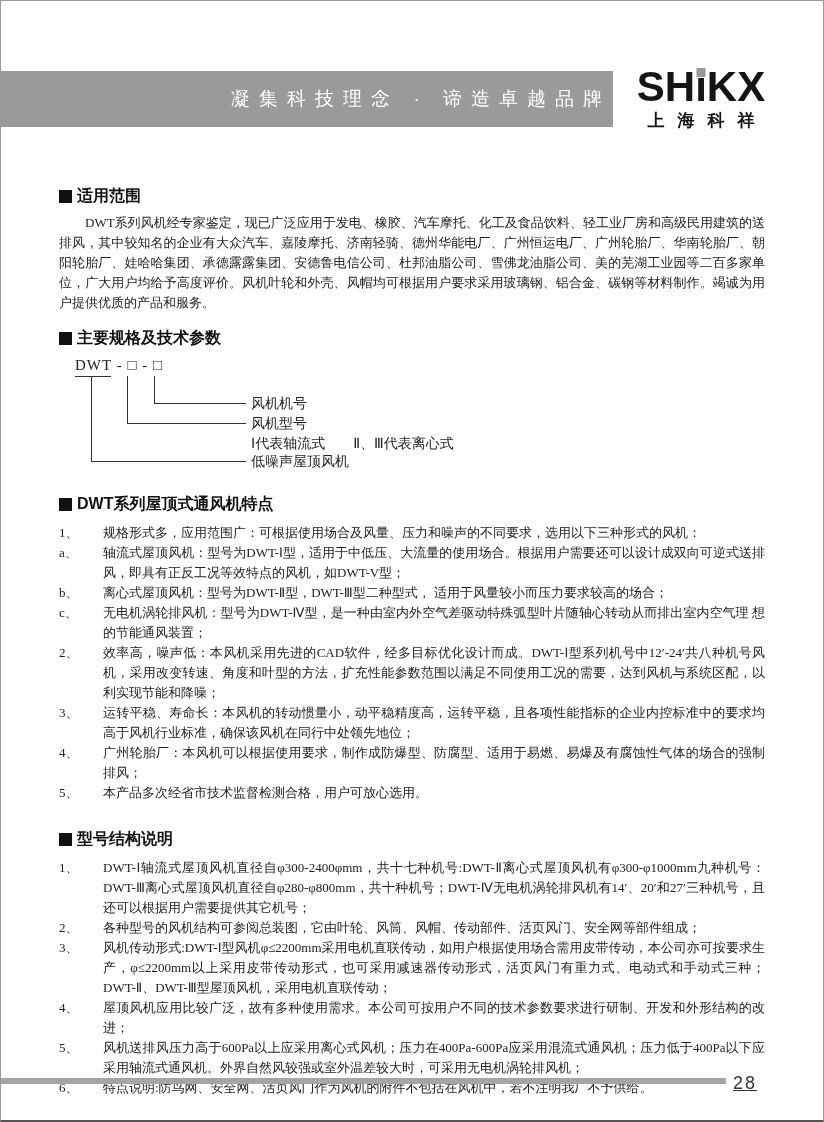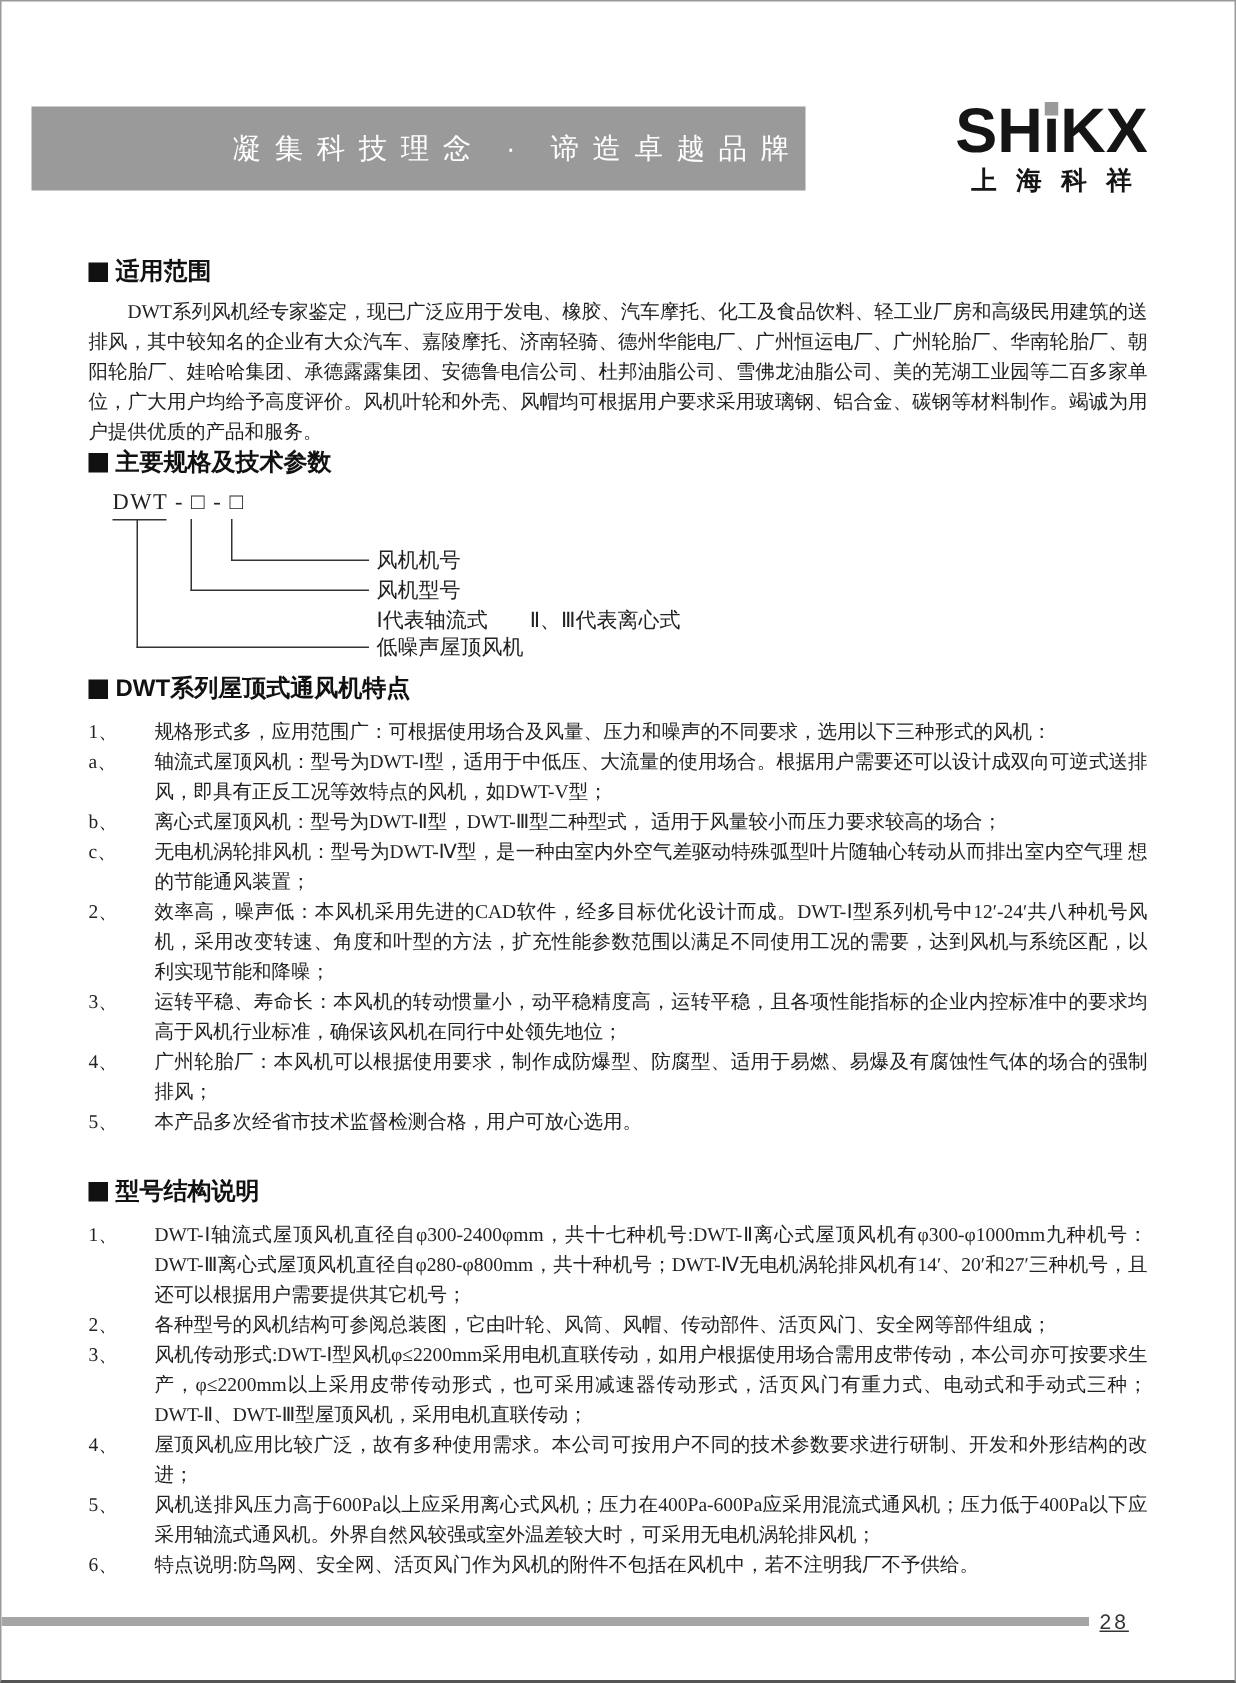--- a/index.html
+++ b/index.html
@@ -5,22 +5,22 @@
   * { margin:0; padding:0; box-sizing:border-box; }
   html,body { background:#fff; }
   body { width:824px; height:1122px; font-family:"Liberation Serif", serif; color:#222; }
   .page {
     position:relative; width:824px; height:1122px; background:#fff; overflow:hidden;
     border:1px solid #9a9a9a; border-bottom:2px solid #555;
   }
 
   
   .header-bar {
-    position:absolute; left:0; top:70px; width:516px; height:56px;
-    background:#9a9a9a; display:flex; align-items:center; justify-content:flex-end;margin-left:20px;
+    position:absolute; left:0; top:70px; width:612px; height:56px;
+    background:#9a9a9a; display:flex; align-items:center; justify-content:flex-end;
   }
   .slogan {
     color:#fff; font-family:"Liberation Sans", sans-serif;
     font-size:19px; letter-spacing:9px; padding-right:2px; white-space:nowrap;
   }
   .logo {
     position:absolute; left:626px; top:64px; width:148px; text-align:center;
     font-family:"Liberation Sans", sans-serif; color:#151515;
   }
   .logo-main { font-size:42px; font-weight:bold; line-height:44px; letter-spacing:0; white-space:nowrap; }
@@ -38,21 +38,21 @@
     border-top:2px solid #999; border-bottom:2px solid #999;
     padding:4px 0 6px; text-align:center;
   }
   .title {
     font-family:"Liberation Sans", sans-serif; font-weight:bold;
     font-size:27px; letter-spacing:2px; color:#111;
   }
 
   .sec-heading {
     font-family:"Liberation Sans", sans-serif; font-weight:bold;
-    font-size:16px; color:#111; display:flex; align-items:center;
+    font-size:16px; color:#111; margin-top:15px; display:flex; align-items:center;
   }
   .sec-marker { display:inline-block; width:13px; height:13px; background:#111; margin-right:5px; flex:none; }
 
   .para { font-size:13px; line-height:20px; text-align:justify; text-indent:2em; margin-top:6px; }
 
   
   .diagram { position:relative; height:122px; margin-top:8px; margin-left:10px; font-size:14px;text-align:center; }
   .model-code { position:absolute; left:6px; top:0; font-size:15px; letter-spacing:1px; }
   .conn { position:absolute; border-left:1px solid #333; border-bottom:1px solid #333; }
   .conn-dwt-underline { position:absolute; left:6px; top:19px; width:36px; border-bottom:1px solid #333; }
@@ -71,21 +71,21 @@
   .li .num { flex:none; width:20px; }
   .li .txt { flex:1; text-align:justify;margin-left:24px; }
   .list-struct { margin-top:8px; }
   .list-struct .li { line-height:20px; }
 
   
   .footer { position:absolute; left:0; top:1072px; width:100%; height:20px; }
   .footer-bar { position:absolute; left:0; top:5px; width:725px; height:6px; background:#a5a5a5; }
   .page-number {
     position:absolute; left:732px; top:0; font-family:"Liberation Sans", sans-serif;
-    font-size:14px; letter-spacing:2px; color:#333;text-decoration:underline;
+    font-size:18px; letter-spacing:2px; color:#333;text-decoration:underline;
   }
 </style>
 </head>
 <body>
 
 <div class="page">
 
   <div class="header-bar">
     <span class="slogan">凝集科技理念 · 谛造卓越品牌</span>
   </div>

